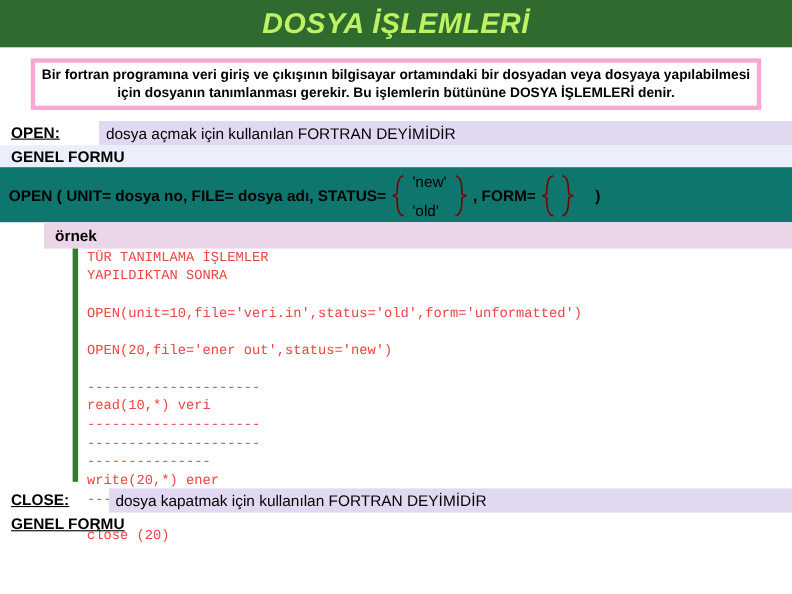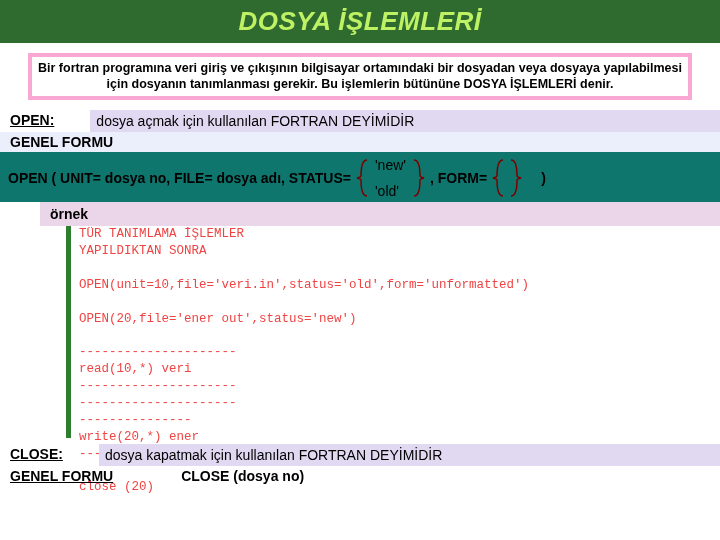--- a/index.html
+++ b/index.html
@@ -214,15 +214,14 @@
 <div class="bottom">
   <div class="hrow">
     <div class="hrow-label">
       <span class="kw">CLOSE:</span>
     </div>
     <div class="hrow-rest">dosya kapatmak için kullanılan FORTRAN DEYİMİDİR</div>
   </div>
 
   <div class="gf2">
     <span class="lab">GENEL FORMU</span>
-    <span class="syn">CLOSE (dosya no)</span>
   </div>
 </div>
 
 </body></html>

